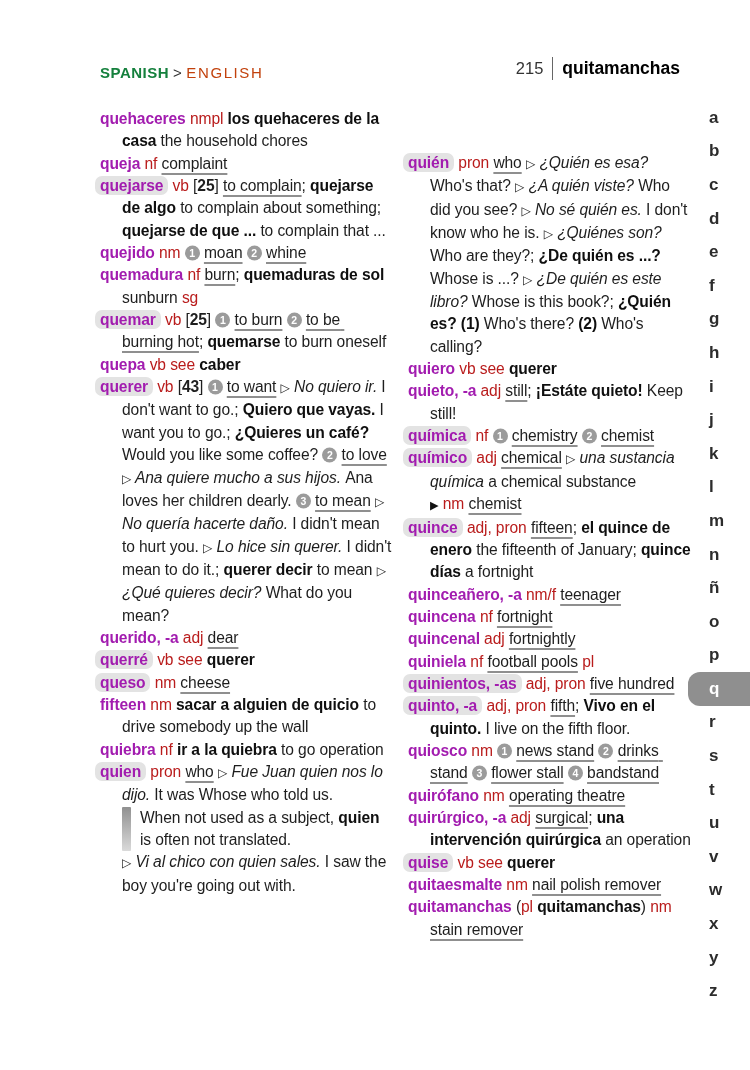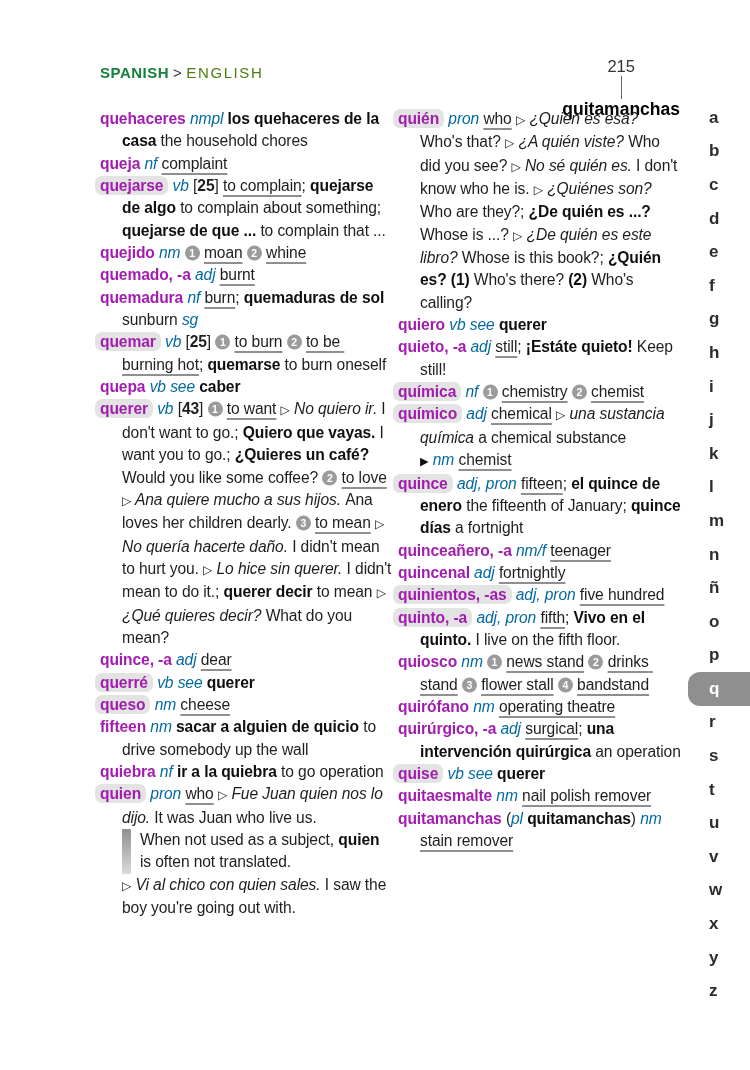--- a/index.html
+++ b/index.html
@@ -9,38 +9,38 @@
     position:relative;
     overflow:hidden;
     font-family:"Liberation Sans","DejaVu Sans",sans-serif;
     color:#1e1e1e;
     -webkit-font-smoothing:antialiased;
   }
   
   .header-left{position:absolute;left:100px;top:64px;font-size:15px;letter-spacing:.5px;white-space:nowrap;}
   .header-left .primary{font-weight:700;color:#15803d;}
   .header-left .sep{color:#333;padding:0 4px;}
-  .header-left .secondary{color:#4d7c0f;letter-spacing:1.6px;}
-  .header-right{position:absolute;right:70px;top:57px;display:flex;align-items:center;flex-direction:column;}
+  .header-left .secondary{color:#c2410c;letter-spacing:1.6px;}
+  .header-right{position:absolute;right:70px;top:57px;display:flex;align-items:center;}
   .page-number{font-size:16.5px;color:#333;}
   .header-divider{width:0;border-left:1.5px solid #666;height:23px;margin:0 9px;}
   .page-keyword{font-weight:700;font-size:17.5px;color:#000;}
   
   .col{position:absolute;top:108px;font-size:15.6px;line-height:22.35px;letter-spacing:-.1px;}
   #col-0{left:100px;width:292px;}
-  #col-1{left:398px;width:286px;}
+  #col-1{left:408px;width:286px;margin-top:44px;}
   .entry{padding-left:22px;text-indent:-22px;white-space:pre-wrap;}
   .entry.cont{text-indent:0;}
   .note{display:flex;margin-left:22px;white-space:pre-wrap;}
   .note-bar{flex:0 0 9px;margin-right:9px;background:linear-gradient(180deg,#909090,#dadada);border-radius:1px;}
   .note-text{display:block;}
   
   .seg.hw{font-weight:700;color:#a21caf;}
   .seg.hl{background:var(--hl,#e3e3e3);border-radius:7px;padding:1px 5px;margin-left:-5px;box-decoration-break:clone;}
-  .seg.pos{font-style:italic;color:#0369a1;}
+  .seg.pos{color:#b91c1c;}
   .seg.vn b{font-weight:700;}
   .seg.num{display:inline-block;width:15px;height:15px;border-radius:50%;
     background:var(--circle,#9b9b9b);color:#fff;font-size:10.5px;line-height:15px;
     text-align:center;font-weight:700;text-indent:0;transform:translateY(-1.5px);letter-spacing:0;}
   .seg.tr{text-decoration:underline;text-decoration-color:var(--ul,#8f8f8f);
     text-underline-offset:3.5px;text-decoration-thickness:1.5px;}
   .seg.bd{font-weight:700;color:#0f0f0f;}
   .seg.it{font-style:italic;}
   .seg.tri{font-size:.78em;color:#222;}
   .seg.arr{font-size:.72em;color:#111;}
@@ -61,43 +61,44 @@
   <span class="page-number">215</span>
   <span class="header-divider"></span>
   <span class="page-keyword">quitamanchas</span>
 </div>
 
 <div class="col" id="col-0">
     <div class="entry"><span class="seg hw">quehaceres</span><span class="seg pos"> nmpl </span><span class="seg bd">los quehaceres de la casa </span><span class="seg pl">the household chores</span></div>
     <div class="entry"><span class="seg hw">queja</span><span class="seg pos"> nf </span><span class="seg tr">complaint</span></div>
     <div class="entry"><span class="seg hw hl">quejarse</span><span class="seg pos"> vb </span><span class="seg vn">[<b>25</b>]</span><span class="seg pl"> </span><span class="seg tr">to complain</span><span class="seg pl">; </span><span class="seg bd">quejarse de algo </span><span class="seg pl">to complain about something; </span><span class="seg bd">quejarse de que ... </span><span class="seg pl">to complain that ...</span></div>
     <div class="entry"><span class="seg hw">quejido</span><span class="seg pos"> nm </span><span class="seg num">1</span><span class="seg pl"> </span><span class="seg tr">moan</span><span class="seg pl"> </span><span class="seg num">2</span><span class="seg pl"> </span><span class="seg tr">whine</span></div>
-    <div class="entry"><span class="seg hw">quemado, -a</span><span class="seg pos"> adj </span><span class="seg tr">burnt</span></div>
     <div class="entry"><span class="seg hw">quemadura</span><span class="seg pos"> nf </span><span class="seg tr">burn</span><span class="seg pl">; </span><span class="seg bd">quemaduras de sol </span><span class="seg pl">sunburn </span><span class="seg pos">sg</span></div>
     <div class="entry"><span class="seg hw hl">quemar</span><span class="seg pos"> vb </span><span class="seg vn">[<b>25</b>]</span><span class="seg pl"> </span><span class="seg num">1</span><span class="seg pl"> </span><span class="seg tr">to burn</span><span class="seg pl"> </span><span class="seg num">2</span><span class="seg pl"> </span><span class="seg tr">to be burning hot</span><span class="seg pl">; </span><span class="seg bd">quemarse </span><span class="seg pl">to burn oneself</span></div>
     <div class="entry"><span class="seg hw">quepa</span><span class="seg pos"> vb see </span><span class="seg bd">caber</span></div>
     <div class="entry"><span class="seg hw hl">querer</span><span class="seg pos"> vb </span><span class="seg vn">[<b>43</b>]</span><span class="seg pl"> </span><span class="seg num">1</span><span class="seg pl"> </span><span class="seg tr">to want</span><span class="seg pl"> </span><span class="seg tri">▷</span><span class="seg it"> No quiero ir. </span><span class="seg pl">I don't want to go.; </span><span class="seg bd">Quiero que vayas. </span><span class="seg pl">I want you to go.; </span><span class="seg bd">¿Quieres un café? </span><span class="seg pl">Would you like some coffee? </span><span class="seg num">2</span><span class="seg pl"> </span><span class="seg tr">to love</span><span class="seg pl"> </span><span class="seg tri">▷</span><span class="seg it"> Ana quiere mucho a sus hijos. </span><span class="seg pl">Ana loves her children dearly. </span><span class="seg num">3</span><span class="seg pl"> </span><span class="seg tr">to mean</span><span class="seg pl"> </span><span class="seg tri">▷</span><span class="seg it"> No quería hacerte daño. </span><span class="seg pl">I didn't mean to hurt you. </span><span class="seg tri">▷</span><span class="seg it"> Lo hice sin querer. </span><span class="seg pl">I didn't mean to do it.; </span><span class="seg bd">querer decir </span><span class="seg pl">to mean </span><span class="seg tri">▷</span><span class="seg it"> ¿Qué quieres decir? </span><span class="seg pl">What do you mean?</span></div>
-    <div class="entry"><span class="seg hw">quince, -a</span><span class="seg pos"> adj </span><span class="seg tr">dear</span></div>
+    <div class="entry"><span class="seg hw">querido, -a</span><span class="seg pos"> adj </span><span class="seg tr">dear</span></div>
     <div class="entry"><span class="seg hw hl">querré</span><span class="seg pos"> vb see </span><span class="seg bd">querer</span></div>
     <div class="entry"><span class="seg hw hl">queso</span><span class="seg pos"> nm </span><span class="seg tr">cheese</span></div>
     <div class="entry"><span class="seg hw">fifteen</span><span class="seg pos"> nm </span><span class="seg bd">sacar a alguien de quicio </span><span class="seg pl">to drive somebody up the wall</span></div>
     <div class="entry"><span class="seg hw">quiebra</span><span class="seg pos"> nf </span><span class="seg bd">ir a la quiebra </span><span class="seg pl">to go operation</span></div>
-    <div class="entry"><span class="seg hw hl">quien</span><span class="seg pos"> pron </span><span class="seg tr">who</span><span class="seg pl"> </span><span class="seg tri">▷</span><span class="seg it"> Fue Juan quien nos lo dijo. </span><span class="seg pl">It was Juan who live us.</span></div>
+    <div class="entry"><span class="seg hw hl">quien</span><span class="seg pos"> pron </span><span class="seg tr">who</span><span class="seg pl"> </span><span class="seg tri">▷</span><span class="seg it"> Fue Juan quien nos lo dijo. </span><span class="seg pl">It was Whose who told us.</span></div>
     <div class="note"><span class="note-bar"></span><span class="note-text"><span class="seg pl">When not used as a subject, </span><span class="seg bd">quien</span><span class="seg pl"> is often not translated.</span></span></div>
     <div class="entry cont"><span class="seg tri">▷</span><span class="seg it"> Vi al chico con quien sales. </span><span class="seg pl">I saw the boy you're going out with.</span></div>
   </div>
 <div class="col" id="col-1">
     <div class="entry"><span class="seg hw hl">quién</span><span class="seg pos"> pron </span><span class="seg tr">who</span><span class="seg pl"> </span><span class="seg tri">▷</span><span class="seg it"> ¿Quién es esa? </span><span class="seg pl">Who's that? </span><span class="seg tri">▷</span><span class="seg it"> ¿A quién viste? </span><span class="seg pl">Who did you see? </span><span class="seg tri">▷</span><span class="seg it"> No sé quién es. </span><span class="seg pl">I don't know who he is. </span><span class="seg tri">▷</span><span class="seg it"> ¿Quiénes son? </span><span class="seg pl">Who are they?; </span><span class="seg bd">¿De quién es ...? </span><span class="seg pl">Whose is ...? </span><span class="seg tri">▷</span><span class="seg it"> ¿De quién es este libro? </span><span class="seg pl">Whose is this book?; </span><span class="seg bd">¿Quién es? (1) </span><span class="seg pl">Who's there? </span><span class="seg bd">(2) </span><span class="seg pl">Who's calling?</span></div>
     <div class="entry"><span class="seg hw">quiero</span><span class="seg pos"> vb see </span><span class="seg bd">querer</span></div>
     <div class="entry"><span class="seg hw">quieto, -a</span><span class="seg pos"> adj </span><span class="seg tr">still</span><span class="seg pl">; </span><span class="seg bd">¡Estáte quieto! </span><span class="seg pl">Keep still!</span></div>
     <div class="entry"><span class="seg hw hl">química</span><span class="seg pos"> nf </span><span class="seg num">1</span><span class="seg pl"> </span><span class="seg tr">chemistry</span><span class="seg pl"> </span><span class="seg num">2</span><span class="seg pl"> </span><span class="seg tr">chemist</span></div>
     <div class="entry"><span class="seg hw hl">químico</span><span class="seg pos"> adj </span><span class="seg tr">chemical</span><span class="seg pl"> </span><span class="seg tri">▷</span><span class="seg it"> una sustancia química </span><span class="seg pl">a chemical substance</span><br><span class="seg arr">▶</span><span class="seg pos"> nm </span><span class="seg tr">chemist</span></div>
     <div class="entry"><span class="seg hw hl">quince</span><span class="seg pos"> adj, pron </span><span class="seg tr">fifteen</span><span class="seg pl">; </span><span class="seg bd">el quince de enero </span><span class="seg pl">the fifteenth of January; </span><span class="seg bd">quince días </span><span class="seg pl">a fortnight</span></div>
     <div class="entry"><span class="seg hw">quinceañero, -a</span><span class="seg pos"> nm/f </span><span class="seg tr">teenager</span></div>
+    <div class="entry"><span class="seg hw">quincena</span><span class="seg pos"> nf </span><span class="seg tr">fortnight</span></div>
     <div class="entry"><span class="seg hw">quincenal</span><span class="seg pos"> adj </span><span class="seg tr">fortnightly</span></div>
+    <div class="entry"><span class="seg hw">quiniela</span><span class="seg pos"> nf </span><span class="seg tr">football pools</span><span class="seg pos"> pl</span></div>
     <div class="entry"><span class="seg hw hl">quinientos, -as</span><span class="seg pos"> adj, pron </span><span class="seg tr">five hundred</span></div>
     <div class="entry"><span class="seg hw hl">quinto, -a</span><span class="seg pos"> adj, pron </span><span class="seg tr">fifth</span><span class="seg pl">; </span><span class="seg bd">Vivo en el quinto. </span><span class="seg pl">I live on the fifth floor.</span></div>
     <div class="entry"><span class="seg hw">quiosco</span><span class="seg pos"> nm </span><span class="seg num">1</span><span class="seg pl"> </span><span class="seg tr">news stand</span><span class="seg pl"> </span><span class="seg num">2</span><span class="seg pl"> </span><span class="seg tr">drinks stand</span><span class="seg pl"> </span><span class="seg num">3</span><span class="seg pl"> </span><span class="seg tr">flower stall</span><span class="seg pl"> </span><span class="seg num">4</span><span class="seg pl"> </span><span class="seg tr">bandstand</span></div>
     <div class="entry"><span class="seg hw">quirófano</span><span class="seg pos"> nm </span><span class="seg tr">operating theatre</span></div>
     <div class="entry"><span class="seg hw">quirúrgico, -a</span><span class="seg pos"> adj </span><span class="seg tr">surgical</span><span class="seg pl">; </span><span class="seg bd">una intervención quirúrgica </span><span class="seg pl">an operation</span></div>
     <div class="entry"><span class="seg hw hl">quise</span><span class="seg pos"> vb see </span><span class="seg bd">querer</span></div>
     <div class="entry"><span class="seg hw">quitaesmalte</span><span class="seg pos"> nm </span><span class="seg tr">nail polish remover</span></div>
     <div class="entry"><span class="seg hw">quitamanchas</span><span class="seg pl"> (</span><span class="seg pos">pl </span><span class="seg bd">quitamanchas</span><span class="seg pl">) </span><span class="seg pos">nm </span><span class="seg tr">stain remover</span></div>
   </div>
 

